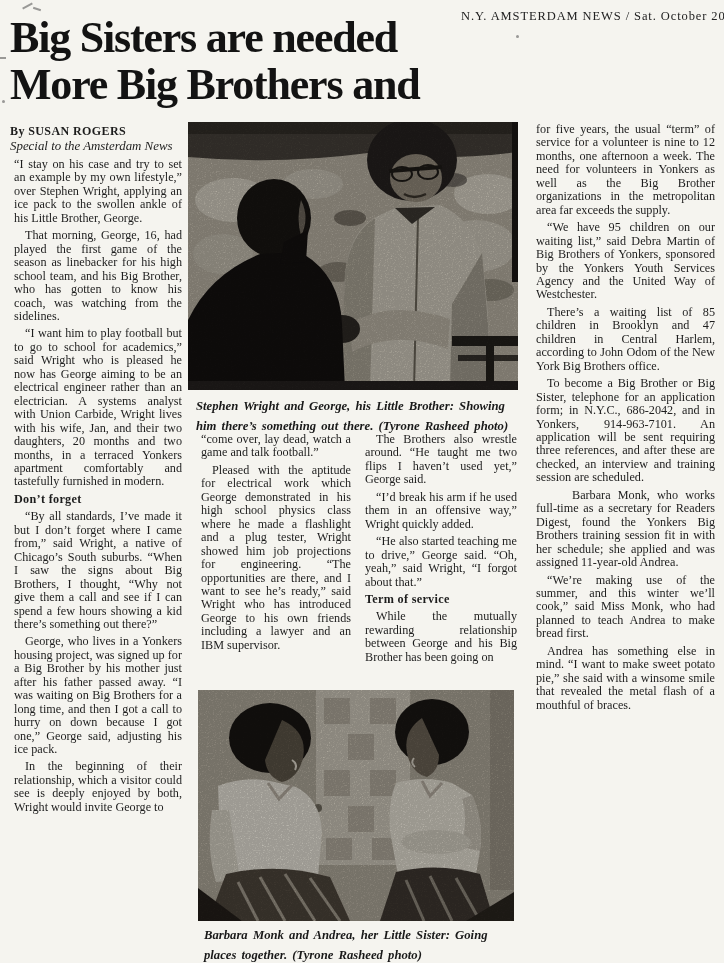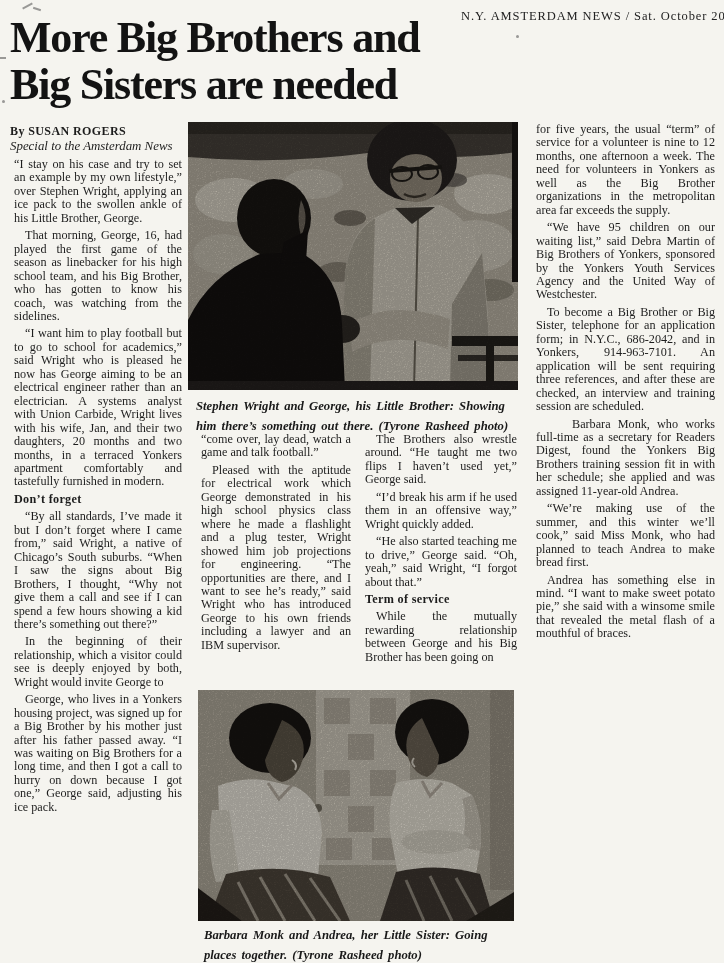--- a/index.html
+++ b/index.html
@@ -35,43 +35,43 @@
     font-size:12.7px;line-height:20px;word-spacing:2px;color:#191919;
   }
   .speck{position:absolute;background:#4c4c4c;opacity:.55}
 </style>
 </head>
 <body>
 
 <div class="masthead">N.Y. AMSTERDAM NEWS  /  Sat. October 20</div>
 
 <div class="headline">
+  <div>Big Sisters are needed</div>
   <div>More Big Brothers and</div>
-  <div>Big Sisters are needed</div>
 </div>
 
 <div class="speck" style="left:22px;top:5px;width:11px;height:2px;transform:rotate(-28deg)"></div>
 <div class="speck" style="left:33px;top:8px;width:8px;height:2px;transform:rotate(18deg)"></div>
 <div class="speck" style="left:0;top:57px;width:6px;height:2px"></div>
 <div class="speck" style="left:2px;top:100px;width:3px;height:3px;border-radius:50%"></div>
 <div class="speck" style="left:516px;top:35px;width:3px;height:3px;border-radius:50%"></div>
 
 <div class="col" style="left:10px;top:124px;width:176px">
   <div>
     <div class="byline-author">By SUSAN ROGERS</div>
     <div class="byline-credit">Special to the Amsterdam News</div>
   </div>
   <div>
       <p class="bodypara cont">“I stay on his case and try to set an example by my own lifestyle,” over Stephen Wright, applying an ice pack to the swollen ankle of his Little Brother, George.</p>
       <p class="bodypara para">That morning, George, 16, had played the first game of the season as linebacker for his high school team, and his Big Brother, who has gotten to know his coach, was watching from the sidelines.</p>
       <p class="bodypara para">“I want him to play football but to go to school for academics,” said Wright who is pleased he now has George aiming to be an electrical engineer rather than an electrician. A systems analyst with Union Carbide, Wright lives with his wife, Jan, and their two daughters, 20 months and two months, in a terraced Yonkers apartment comfortably and tastefully furnished in modern.</p>
       <p class="bodypara subhead">Don’t forget</p>
       <p class="bodypara para">“By all standards, I’ve made it but I don’t forget where I came from,” said Wright, a native of Chicago’s South suburbs. “When I saw the signs about Big Brothers, I thought, “Why not give them a call and see if I can spend a few hours showing a kid there’s something out there?”</p>
+      <p class="bodypara para">George, who lives in a Yonkers housing project, was signed up for a Big Brother by his mother just after his father passed away. “I was waiting on Big Brothers for a long time, and then I got a call to hurry on down because I got one,” George said, adjusting his ice pack.</p>
       <p class="bodypara para">In the beginning of their relationship, which a visitor could see is deeply enjoyed by both, Wright would invite George to</p>
-      <p class="bodypara para">George, who lives in a Yonkers housing project, was signed up for a Big Brother by his mother just after his father passed away. “I was waiting on Big Brothers for a long time, and then I got a call to hurry on down because I got one,” George said, adjusting his ice pack.</p>
     </div>
 </div>
 
 <div class="photo" style="left:188px;top:122px;width:330px;height:268px">
   <svg viewBox="0 0 330 268" preserveAspectRatio="none">
     <defs>
       <filter id="grain1" x="0" y="0" width="100%" height="100%">
         <feTurbulence type="fractalNoise" baseFrequency="0.85" numOctaves="2" stitchTiles="stitch"></feTurbulence>
         <feColorMatrix type="matrix" values="0 0 0 0 0  0 0 0 0 0  0 0 0 0 0  0.7 0.7 0.7 0 0"></feColorMatrix>
       </filter>
@@ -194,18 +194,19 @@
     <rect width="316" height="231" filter="url(#grain2)" opacity=".32"></rect>
   </svg>
 </div>
 
 <div class="caption" style="left:204px;top:925px;width:300px">Barbara Monk and Andrea, her Little Sister: Going places together. (Tyrone Rasheed photo)</div>
 
 <div class="col" style="left:532px;top:119px;width:187px">
   <div>
       <p class="bodypara cont">for five years, the usual “term” of service for a volunteer is nine to 12 months, one afternoon a week. The need for volunteers in Yonkers as well as the Big Brother organizations in the metropolitan area far exceeds the supply.</p>
       <p class="bodypara para">“We have 95 children on our waiting list,” said Debra Martin of Big Brothers of Yonkers, sponsored by the Yonkers Youth Services Agency and the United Way of Westchester.</p>
+      <p class="bodypara para">There’s a waiting list of 85 children in Brooklyn and 47 children in Central Harlem, according to John Odom of the New York Big Brothers office.</p>
       <p class="bodypara para">To become a Big Brother or Big Sister, telephone for an application form; in N.Y.C., 686-2042, and in Yonkers, 914-963-7101. An application will be sent requiring three references, and after these are checked, an interview and training session are scheduled.</p>
       <p class="bodypara para-big">Barbara Monk, who works full-time as a secretary for Readers Digest, found the Yonkers Big Brothers training session fit in with her schedule; she applied and was assigned 11-year-old Andrea.</p>
       <p class="bodypara para">“We’re making use of the summer, and this winter we’ll cook,” said Miss Monk, who had planned to teach Andrea to make bread first.</p>
       <p class="bodypara para">Andrea has something else in mind. “I want to make sweet potato pie,” she said with a winsome smile that revealed the metal flash of a mouthful of braces.</p>
     </div>
 </div>
 
 </body></html>

